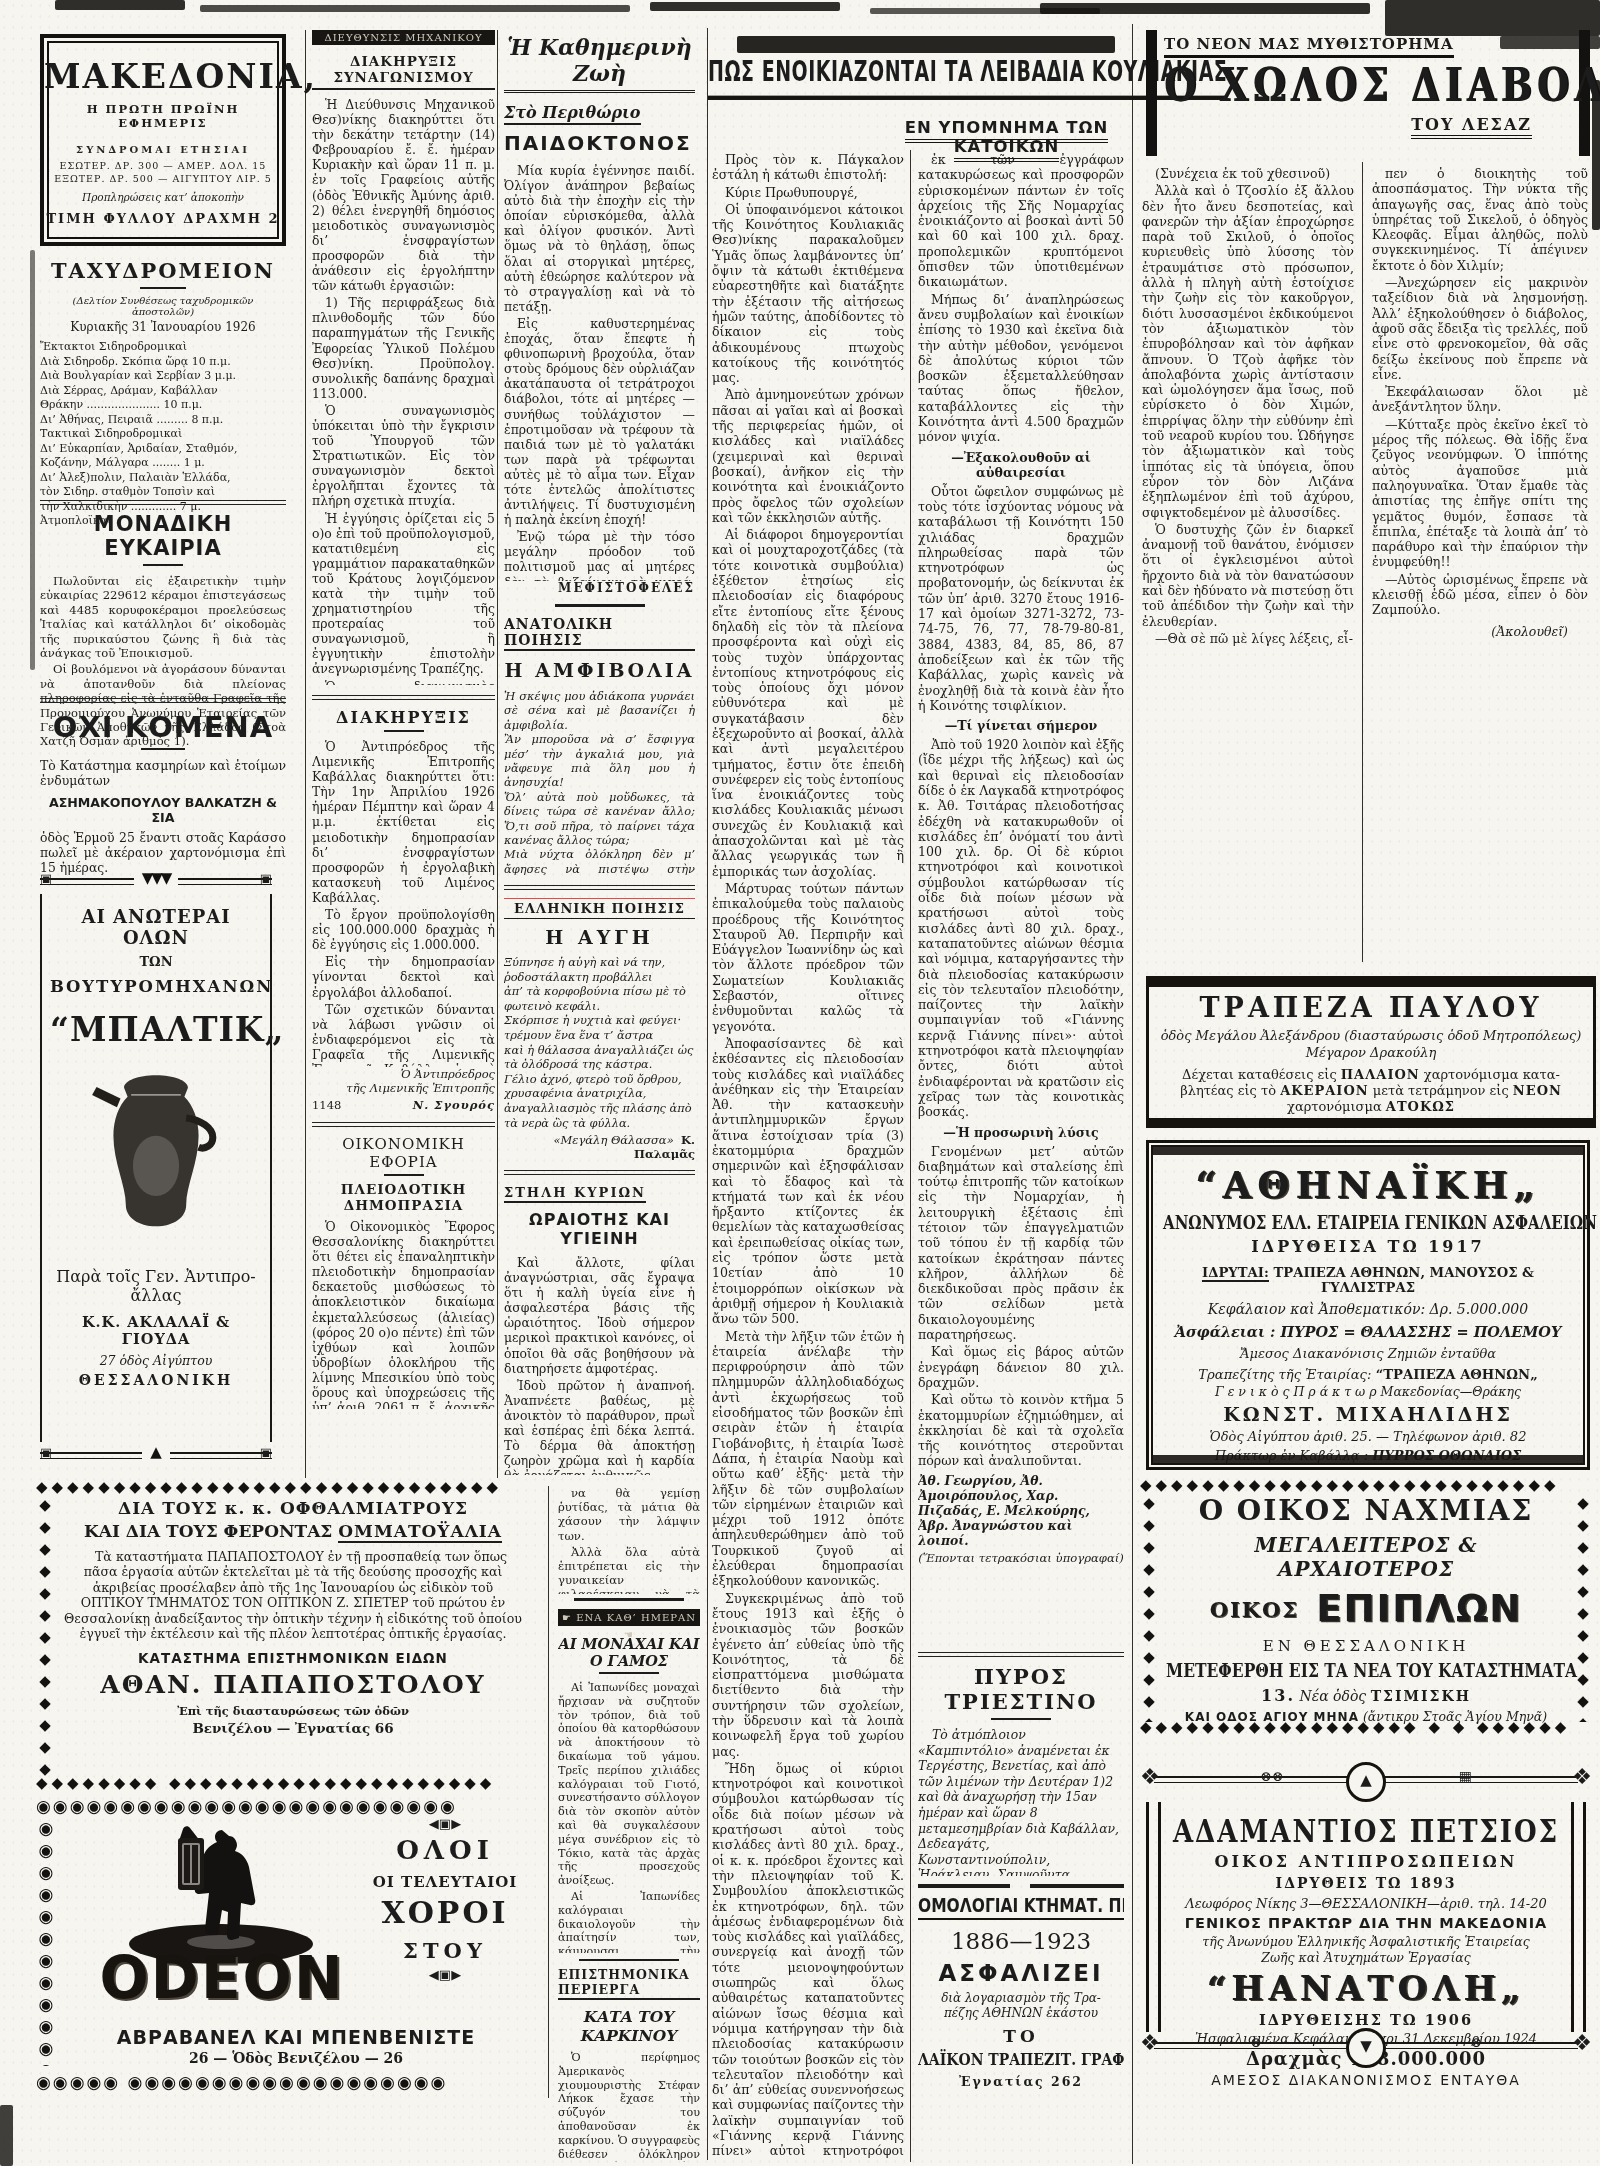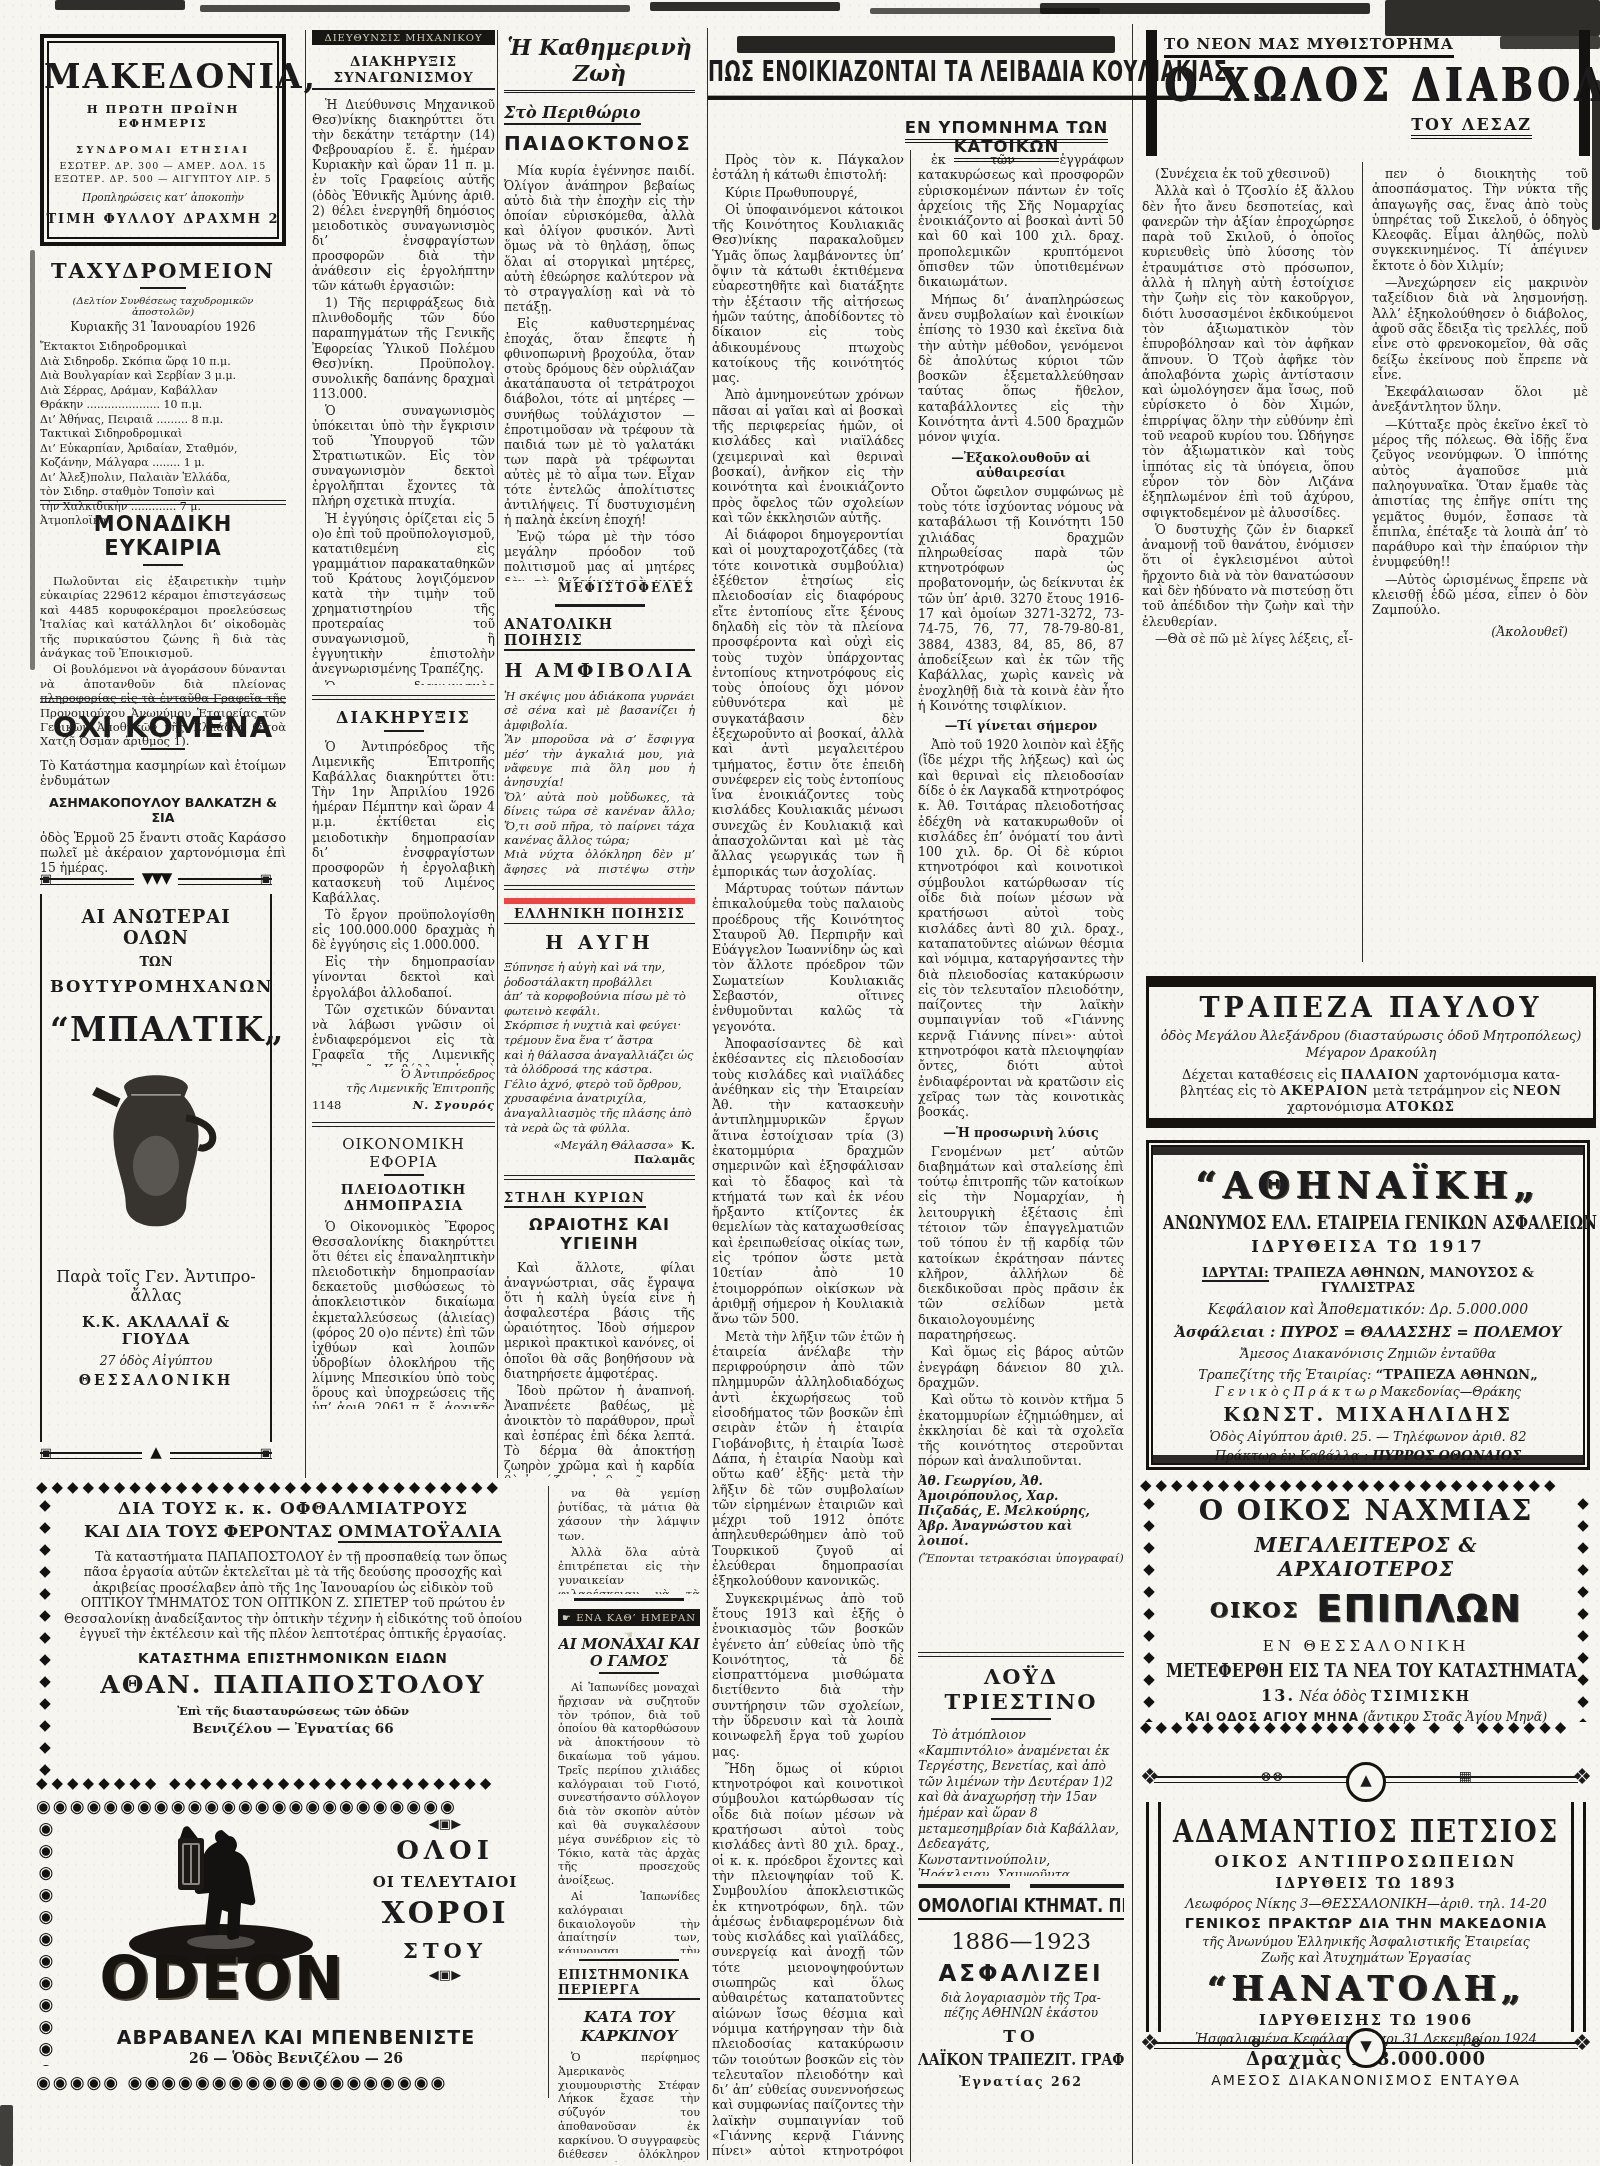--- a/index.html
+++ b/index.html
@@ -239,21 +239,21 @@
     </div>
   <div class="sig-right" style="font-size:12px;letter-spacing:2px;">ΜΕΦΙΣΤΟΦΕΛΕΣ</div>
   <div style="width:90px;height:3px;background:#1c1c1c;margin:9px auto;"></div>
   <div style="font-size:14px;font-weight:bold;letter-spacing:1px;border-bottom:2px solid #1c1c1c;display:inline-block;padding-bottom:1px;">ΑΝΑΤΟΛΙΚΗ ΠΟΙΗΣΙΣ</div>
   <div class="c" style="font-size:19px;font-weight:bold;letter-spacing:3px;margin-top:8px;">Η ΑΜΦΙΒΟΛΙΑ</div>
   <div class="pre i clip" style="font-size:11.4px;line-height:14.4px;margin-top:8px;height:188px;text-align:justify;">Ἡ σκέψις μου ἀδιάκοπα γυρνάει σὲ σένα καὶ μὲ βασανίζει ἡ ἀμφιβολία.
 Ἂν μποροῦσα νὰ σ’ ἔσφιγγα μέσ’ τὴν ἀγκαλιά μου, γιὰ νἄφευγε πιὰ ὅλη μου ἡ ἀνησυχία!
 Ὅλ’ αὐτὰ ποὺ μοὔδωκες, τὰ δίνεις τώρα σὲ κανέναν ἄλλο; Ὅ,τι σοῦ πῆρα, τὸ παίρνει τάχα κανένας ἄλλος τώρα;
 Μιὰ νύχτα ὁλόκληρη δὲν μ’ ἄφησες νὰ πιστέψω στὴν εὐτυχία, σὰν τὰ χάδια μου ἀνακατώνονταν μὲ τὰ χαϊδέματα τοῦ ἀνέμου.</div>
   <div class="hsep" style="position:static;margin:8px 0;"></div>
-  <div class="c" style="font-size:13px;font-weight:bold;letter-spacing:1px;border-top:6px solid #ef4444;border-bottom:1px solid #1c1c1c;padding:2px 0;">ΕΛΛΗΝΙΚΗ ΠΟΙΗΣΙΣ</div>
+  <div class="c" style="font-size:13px;font-weight:bold;letter-spacing:1px;border-top:1px solid #ef4444;border-bottom:1px solid #1c1c1c;padding:2px 0;">ΕΛΛΗΝΙΚΗ ΠΟΙΗΣΙΣ</div>
   <div class="c" style="font-size:19px;font-weight:bold;letter-spacing:4px;margin-top:7px;">Η ΑΥΓΗ</div>
   <div class="pre i clip" style="font-size:11.4px;line-height:14.6px;margin-top:7px;height:176px;">Ξύπνησε ἡ αὐγὴ καὶ νά την, ῥοδοστάλακτη προβάλλει
 ἀπ’ τὰ κορφοβούνια πίσω μὲ τὸ φωτεινὸ κεφάλι.
 Σκόρπισε ἡ νυχτιὰ καὶ φεύγει· τρέμουν ἕνα ἕνα τ’ ἄστρα
 καὶ ἡ θάλασσα ἀναγαλλιάζει ὡς τὰ ὁλόδροσά της κάστρα.
 Γέλιο ἀχνό, φτερὸ τοῦ ὄρθρου, χρυσαφένια ἀνατριχίλα,
 ἀναγαλλιασμὸς τῆς πλάσης ἀπὸ τὰ νερὰ ὣς τὰ φύλλα.</div>
   <div class="r" style="font-size:11.5px;margin-top:2px;">
     <span class="i">«Μεγάλη Θάλασσα»</span>&nbsp; <span class="b">Κ. Παλαμᾶς</span>
   </div>
@@ -333,21 +333,21 @@
       <p>Καὶ ὅμως εἰς βάρος αὐτῶν ἐνεγράφη δάνειον 80 χιλ. δραχμῶν.</p>
       <p>Καὶ οὕτω τὸ κοινὸν κτῆμα 5 ἑκατομμυρίων ἐζημιώθημεν, αἱ ἐκκλησίαι δὲ καὶ τὰ σχολεῖα τῆς κοινότητος στεροῦνται πόρων καὶ ἀναλιποῦνται.</p>
     </div>
   <div class="b i" style="font-size:12.4px;line-height:15px;margin-top:4px;">Ἀθ. Γεωργίου, Ἀθ. Ἀμοιρόπουλος, Χαρ. Πιζαδάς, Ε. Μελκούρης, Ἀβρ. Ἀναγνώστου καὶ λοιποί.</div>
   <div class="c i" style="font-size:11.6px;margin-top:3px;">(Ἕπονται τετρακόσιαι ὑπογραφαί)</div>
 </div>
 
 <div class="hsep" style="left:918px;top:1652px;width:206px;"></div>
 
 <div class="abs clip" style="left:918px;top:1664px;width:206px;height:212px;">
-  <div class="c b" style="font-size:21px;letter-spacing:2px;">ΛΟΫΔ ΤΡΙΕΣΤΙΝΟ</div>
+  <div class="c b" style="font-size:21px;letter-spacing:2px;">ΠΥΡΟΣ ΤΡΙΕΣΤΙΝΟ</div>
   <div style="width:60px;height:2px;background:#1c1c1c;margin:4px auto 7px;"></div>
   <div class="j i" style="font-size:12.4px;line-height:15.6px;text-indent:14px;">Τὸ ἀτμόπλοιον «Καμπιντόλιο» ἀναμένεται ἐκ Τεργέστης, Βενετίας, καὶ ἀπὸ τῶν λιμένων τὴν Δευτέραν 1)2 καὶ θὰ ἀναχωρήσῃ τὴν 15αν ἡμέραν καὶ ὥραν 8 μεταμεσημβρίαν διὰ Καβάλλαν, Δεδεαγάτς, Κωνσταντινούπολιν, Ἡράκλειαν, Σαμψοῦντα, Τραπεζοῦντα, Ὀρδού, Κερασοῦντα, καὶ Βατούμ.</div>
 </div>
 
 <div class="rule" style="left:918px;top:1884px;width:92px;height:4px;"></div>
 <div class="rule" style="left:1030px;top:1884px;width:94px;height:4px;"></div>
 
 <div class="abs c clip" style="left:918px;top:1896px;width:206px;height:240px;">
   <div style="border-bottom:2px solid #15130f;padding-bottom:3px;">
     <span class="cond2 b" style="font-size:15.5px;font-family:'DejaVu Sans',sans-serif;">ΟΜΟΛΟΓΙΑΙ ΚΤΗΜΑΤ. ΠΙΣΤΕΩΣ</span>

